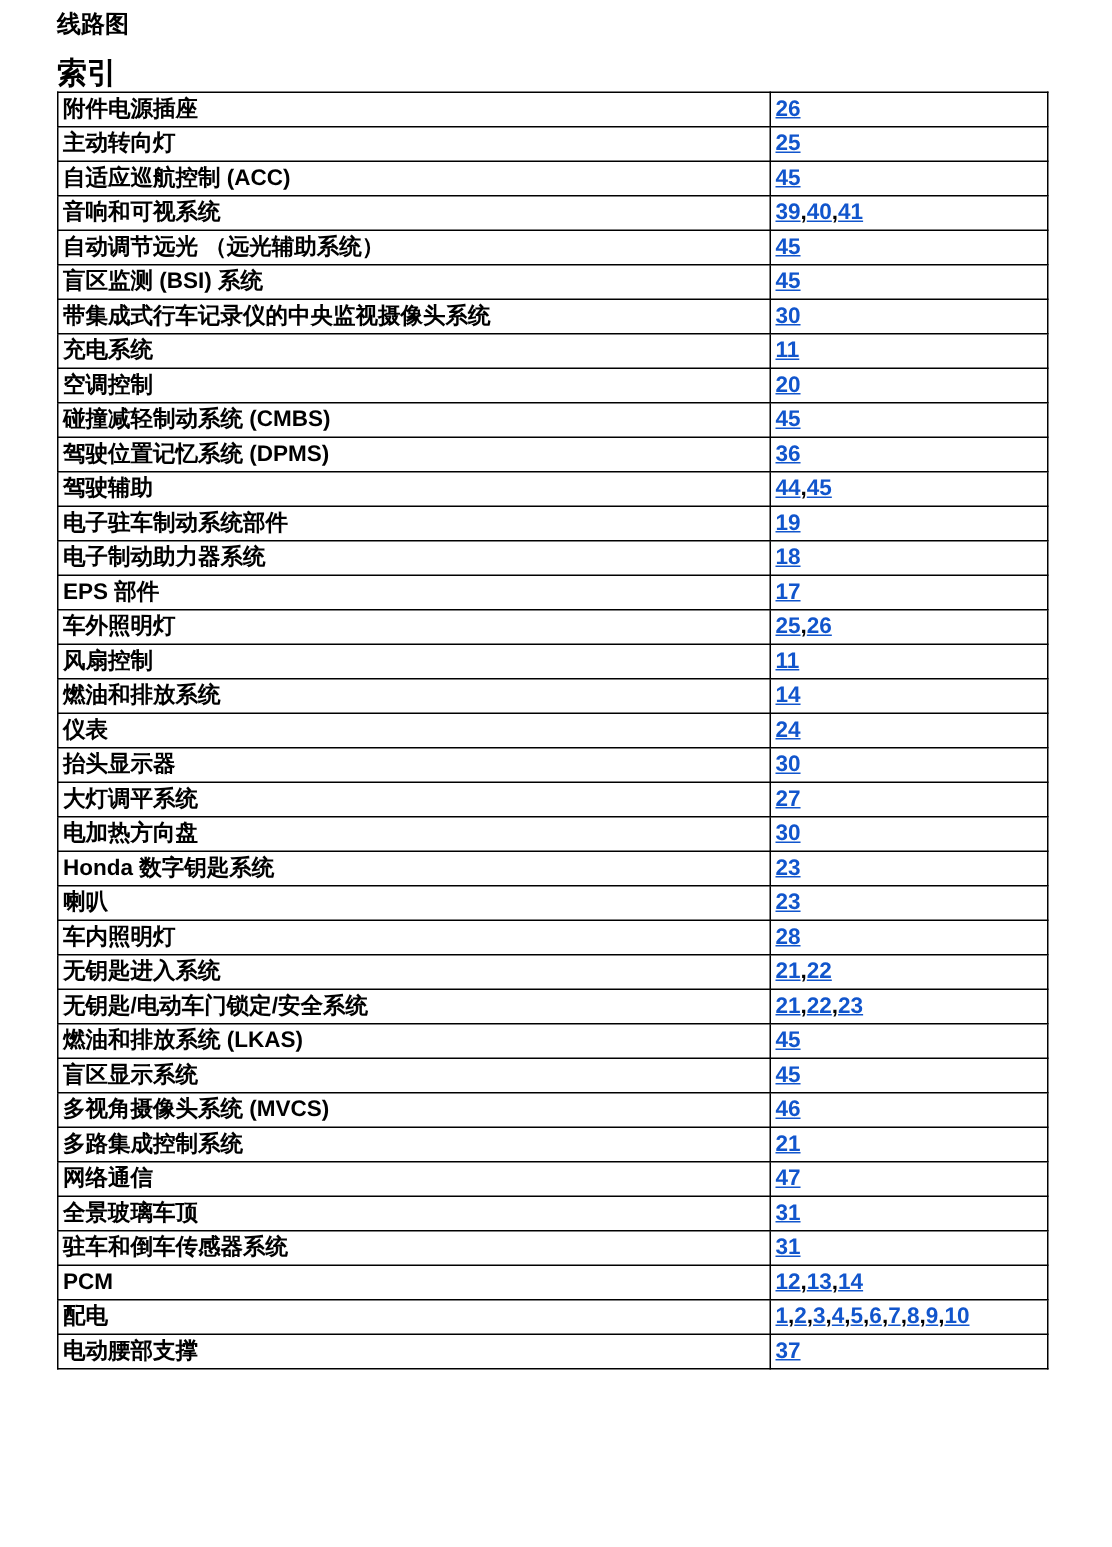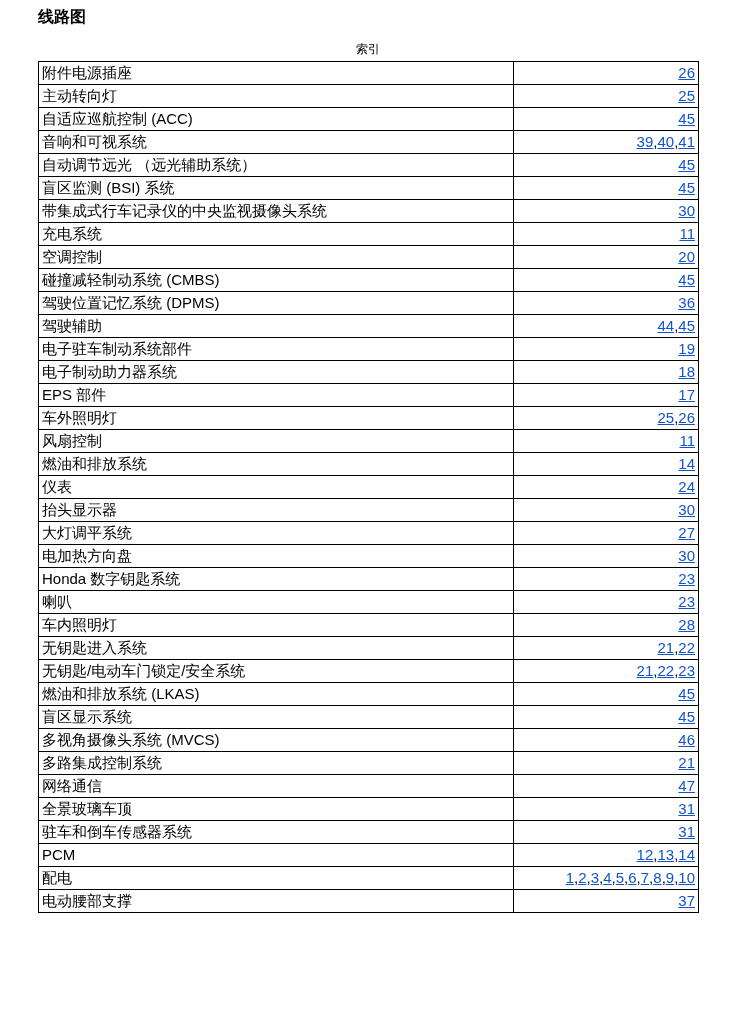--- a/index.html
+++ b/index.html
@@ -17,43 +17,43 @@
     overflow: hidden;
     border-radius: 22px;
   }
   .doc-title {
     font-size: 16px;
     font-weight: bold;
     line-height: 17px;
     margin: 0;
   }
   .section-heading {
-    font-size: 12px;
-    font-weight: normal;
+    font-size: 20px;
+    font-weight: bold;
     line-height: 17px;
     margin: 16px 0 3px 0;
-    text-align: center;
   }
   table.index-table {
     border-collapse: collapse;
     table-layout: fixed;
     width: 660px;
+    font-weight: bold;
   }
   table.index-table td {
     border: 1px solid var(--border-color);
     height: 22.9px;
     padding: 0 3px;
     font-size: 15px;
     line-height: 22px;
     vertical-align: middle;
     white-space: nowrap;
     overflow: hidden;
   }
   td.col-name  { width: 475px; }
-  td.col-pages { width: 185px; text-align: right; }
+  td.col-pages { width: 185px; }
   td.col-pages a {
     color: var(--link-color);
     text-decoration: underline;
   }
 </style>
 </head>
 <body>
 
 <div class="page">
   <h1 class="doc-title">线路图</h1>

